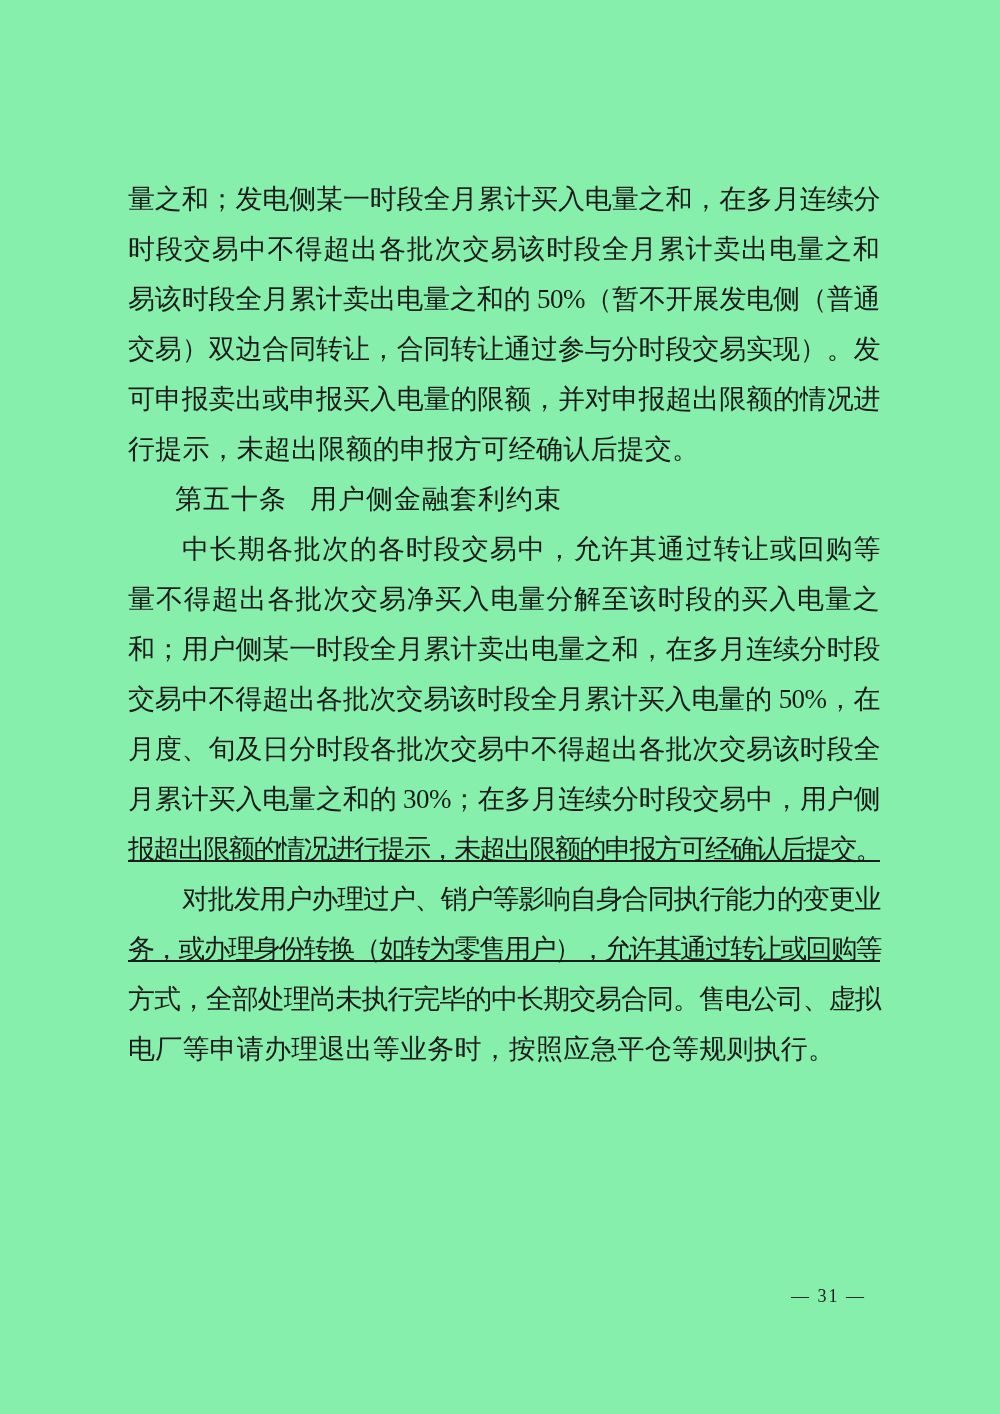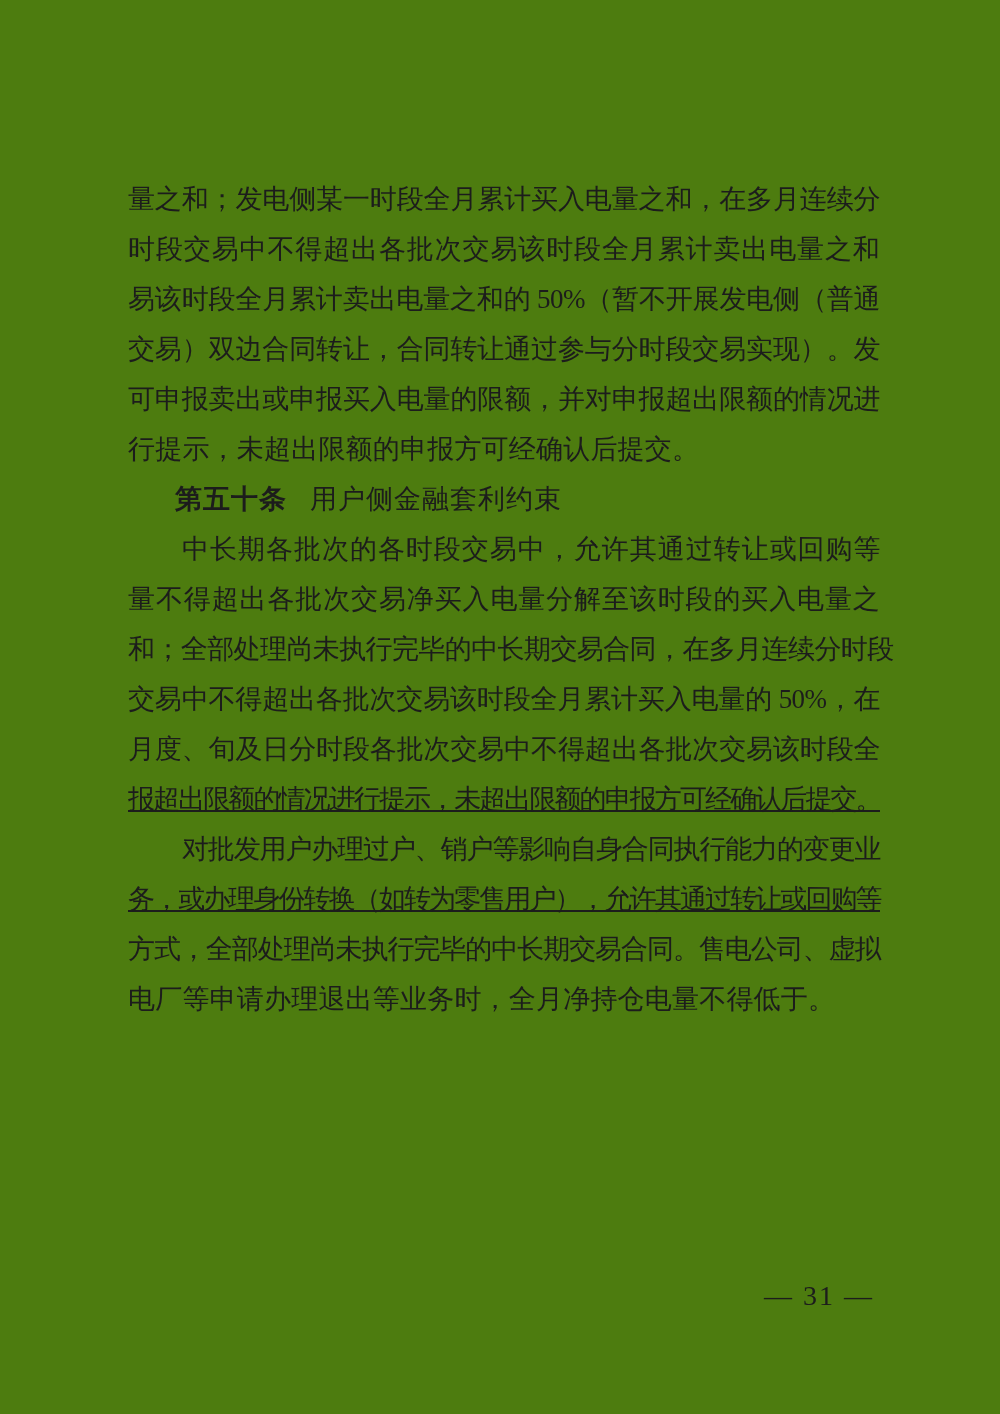--- a/index.html
+++ b/index.html
@@ -5,21 +5,21 @@
   html, body {
     margin: 0;
     padding: 0;
     background: #e8e8e8;
   }
   .page {
     position: relative;
     width: 1000px;
     height: 1414px;
     margin: 0 auto;
-    background: #4d7c0f;
+    background: #86efac;
     font-family: "Liberation Serif", "DejaVu Serif", serif;
     color: #1c1c1c;
     overflow: hidden;
   }
   .body-text {
     position: absolute;
     left: 128px;
     top: 174px;
     width: 752px;
   }
@@ -41,32 +41,32 @@
   }
   .line.indent { padding-left: 54px; }
   .heading-line {
     height: 50px;
     line-height: 50px;
     font-size: 27px;
     padding-left: 47px;
     white-space: nowrap;
   }
   .article-no {
-    font-weight: 700;
+    font-weight: 400;
     margin-right: 0.85em;
     letter-spacing: 1px;
   }
   .article-title {
     letter-spacing: 1px;
   }
   .page-number {
     position: absolute;
-    right: 126px;
+    right: 134px;
     top: 1278px;
-    font-size: 28px;
+    font-size: 18px;
     line-height: 36px;
     letter-spacing: 2px;
     color: #1c1c1c;
   }
 </style>
 </head>
 <body>
 
 <div class="page">
   <div class="body-text">
@@ -77,26 +77,27 @@
     <div class="line t1">交易）双边合同转让，合同转让通过参与分时段交易实现）。发</div>
     <div class="line t1">可申报卖出或申报买入电量的限额，并对申报超出限额的情况进</div>
     <div class="line last">行提示，未超出限额的申报方可经确认后提交。</div>
 
     <div class="heading-line">
       <span class="article-no">第五十条</span><span class="article-title">用户侧金融套利约束</span>
     </div>
 
     <div class="line t1 indent">中长期各批次的各时段交易中，允许其通过转让或回购等</div>
     <div class="line">量不得超出各批次交易净买入电量分解至该时段的买入电量之</div>
-    <div class="line t1">和；全部处理尚未执行完毕的中长期交易合同，在多月连续分时段</div>
+    <div class="line t1">和；用户侧某一时段全月累计卖出电量之和，在多月连续分时段</div>
     <div class="line t1">交易中不得超出各批次交易该时段全月累计买入电量的 50%，在</div>
     <div class="line t1">月度、旬及日分时段各批次交易中不得超出各批次交易该时段全</div>
+    <div class="line t1">月累计买入电量之和的 30%；在多月连续分时段交易中，用户侧</div>
     <div class="line t3">报超出限额的情况进行提示，未超出限额的申报方可经确认后提交。</div>
 
     <div class="line t2 indent">对批发用户办理过户、销户等影响自身合同执行能力的变更业</div>
     <div class="line t3">务，或办理身份转换（如转为零售用户），允许其通过转让或回购等</div>
     <div class="line t2">方式，全部处理尚未执行完毕的中长期交易合同。售电公司、虚拟</div>
-    <div class="line last">电厂等申请办理退出等业务时，全月净持仓电量不得低于。</div>
+    <div class="line last">电厂等申请办理退出等业务时，按照应急平仓等规则执行。</div>
 
   </div>
 
   <div class="page-number">— 31 —</div>
 </div>
 
 </body></html>

